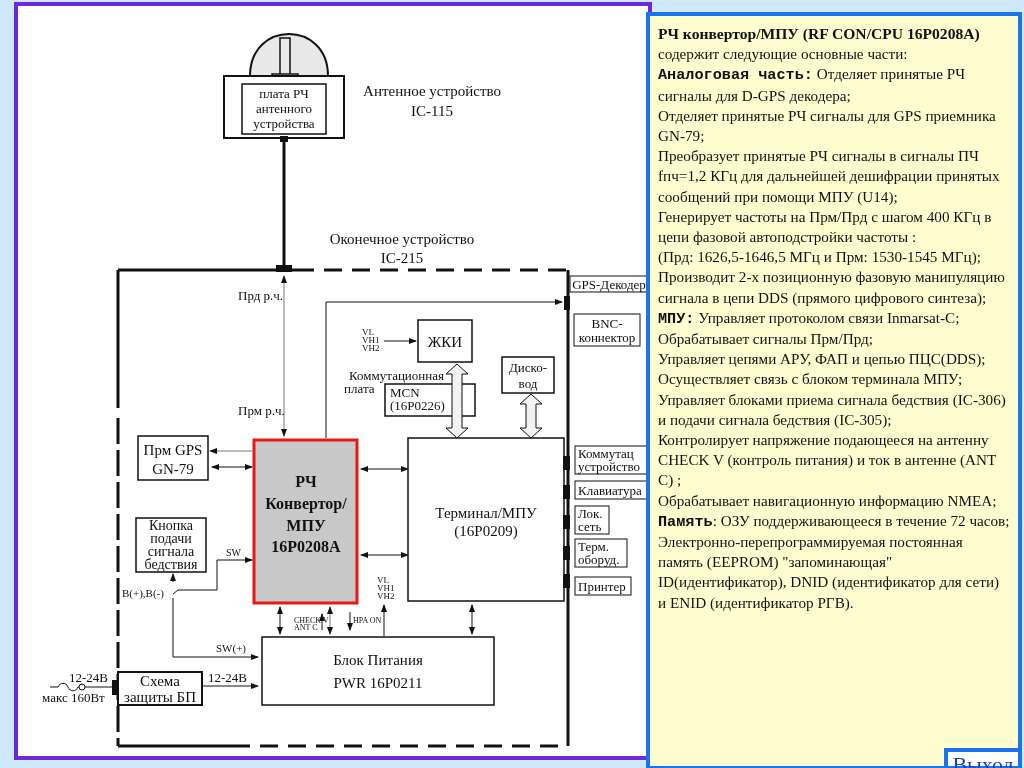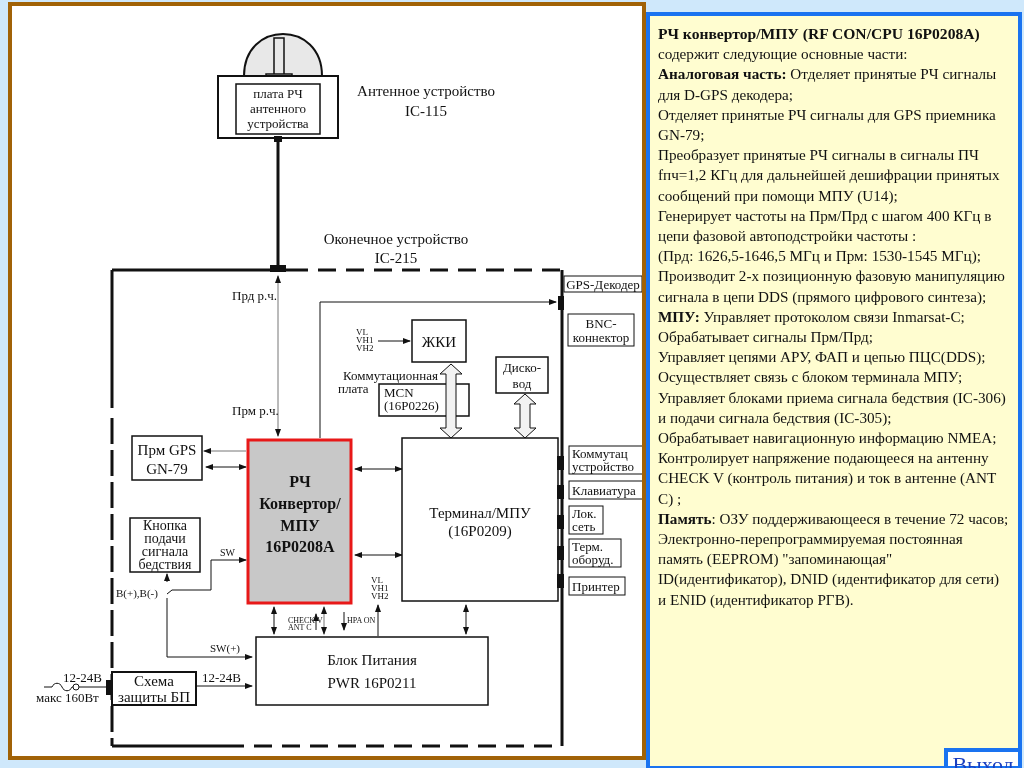--- a/index.html
+++ b/index.html
@@ -1,25 +1,25 @@
 <!DOCTYPE html>
 <html><head>
 <meta charset="utf-8">
 <style>
   html, body { margin:0; padding:0; }
   body { width:1024px; height:768px; position:relative; background:#cfe8fb; overflow:hidden;
          font-family:"Liberation Serif", serif; }
-  .left-panel { position:absolute; left:8px; top:2px; width:638px; height:758px;
-                border:4px solid #a16207; background:#ffffff; box-sizing:border-box; }
+  .left-panel { position:absolute; left:14px; top:2px; width:638px; height:758px;
+                border:4px solid #6d28d9; background:#ffffff; box-sizing:border-box; }
   .right-panel { position:absolute; left:646px; top:12px; width:376px; height:758px;
                  border:4px solid #1a73f0; background:#fffdd0; box-sizing:border-box;
                  padding:8px 8px 12px 8px; }
   .info { font-size:15.2px; line-height:20.2px; color:#111; }
   .info p { margin:0; }
-  .info b { font-weight:bold; }
+  .info b { font-weight:bold;font-family:Liberation Mono, monospace; }
   .info .title { font-weight:bold; font-size:15.6px; }
   .info .gap { height:20px; }
   .exit-btn { position:absolute; right:-4px; bottom:-4px; width:78px; height:22px;
               border:4px solid #1a73f0; background:#ffffff; box-sizing:border-box;
               color:#1a3fc0; font-size:22px; line-height:26px; text-align:center; cursor:pointer;
               font-family:"Liberation Serif", serif;margin-top:36px; }
   svg text { font-family:"Liberation Serif", serif; fill:#111; }
   .sm { font-size:9px; }
   .md { font-size:13px; }
   .lg { font-size:15px; }
@@ -200,20 +200,20 @@
     <p>Отделяет принятые РЧ сигналы для GPS приемника GN-79;</p>
     <p>Преобразует принятые РЧ сигналы в сигналы ПЧ fпч=1,2 КГц для дальнейшей дешифрации принятых сообщений при помощи МПУ (U14);</p>
     <p>Генерирует частоты на Прм/Прд с шагом 400 КГц в цепи фазовой автоподстройки частоты :</p>
     <p>(Прд: 1626,5-1646,5 МГц и Прм: 1530-1545 МГц);</p>
     <p>Производит 2-х позиционную фазовую манипуляцию сигнала в цепи DDS (прямого цифрового синтеза);</p>
     <p><b>МПУ:</b><span> Управляет протоколом связи Inmarsat-C;</span></p>
     <p>Обрабатывает сигналы Прм/Прд;</p>
     <p>Управляет цепями АРУ, ФАП и цепью ПЦС(DDS);</p>
     <p>Осуществляет связь с блоком терминала МПУ;</p>
     <p>Управляет блоками приема сигнала бедствия (IC-306) и подачи сигнала бедствия (IC-305);</p>
+    <p>Контролирует напряжение подающееся на антенну CHECK V (контроль питания) и ток в антенне (ANT C) ;</p>
     <p>Обрабатывает  навигационную информацию NMEA;</p>
-    <p>Контролирует напряжение подающееся на антенну CHECK V (контроль питания) и ток в антенне (ANT C) ;</p>
     <p><b>Память</b><span>: ОЗУ поддерживающееся в течение 72 часов;</span></p>
     <p>Электронно-перепрограммируемая постоянная память (EEPROM) "запоминающая" ID(идентификатор), DNID (идентификатор для сети) и ENID (идентификатор РГВ).</p>
     <div class="gap"></div>
   </div>
   <div class="exit-btn">Выход</div>
 </div>
 
 </body></html>

